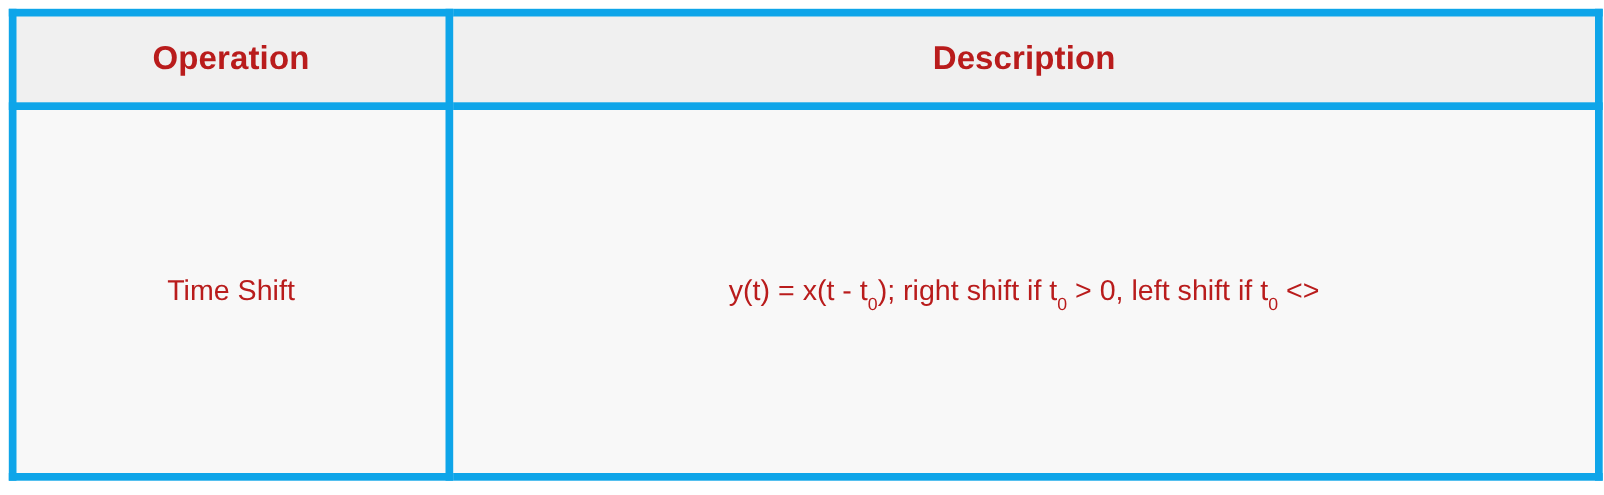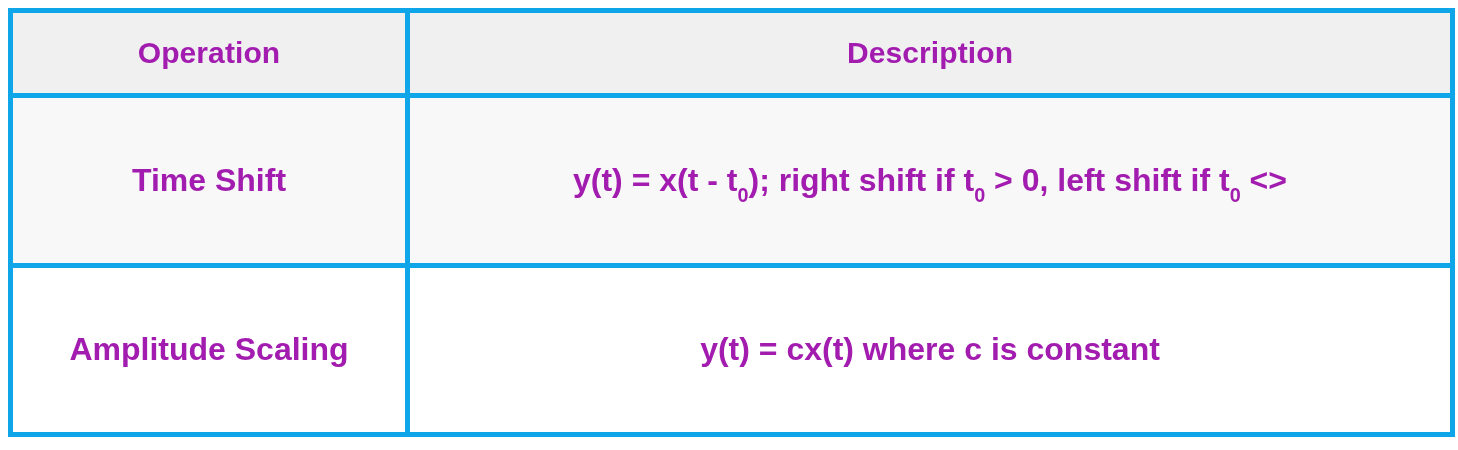--- a/index.html
+++ b/index.html
@@ -31,43 +31,43 @@
     table-layout: fixed;
     border: 3px solid #3d3d3d;
     background: #ffffff;
   }
 
   table.ops-table col.col-op { width: 397px; }
   table.ops-table col.col-desc { width: 1045px; }
 
   table.ops-table th,
   table.ops-table td {
-    border: 5px solid #0ea5e9;
+    border: 7px solid #0ea5e9;
     text-align: center;
     vertical-align: middle;
-    color: #a21caf;
+    color: #b91c1c;
     padding: 0 8px;
     line-height: 1.15;
     white-space: nowrap;
   }
 
   
   table.ops-table thead tr { height: 85px; }
   table.ops-table thead th {
     background: #f0f0f0;
     font-weight: bold;
     font-size: 30px;
     letter-spacing: 0.1px;
   }
 
   
   table.ops-table tbody tr { height: 86px; }
   table.ops-table tbody td {
-    font-weight: bold;
-    font-size: 32px;
+    font-weight: normal;
+    font-size: 26px;
   }
 
   table.ops-table tbody tr.row-shaded td { background: #f8f8f8; }
   table.ops-table tbody tr.row-plain td  { background: #ffffff; }
 
   .sub {
     font-size: 0.62em;
     vertical-align: sub;
     line-height: 0;
     position: relative;
@@ -87,19 +87,15 @@
       <tr>
         <th>Operation</th>
         <th>Description</th>
       </tr>
     </thead>
     <tbody>
         <tr class="row-shaded">
           <td>Time Shift</td>
           <td>y(t) = x(t - t<span class="sub">0</span>); right shift if t<span class="sub">0</span> &gt; 0, left shift if t<span class="sub">0</span> &lt;&gt;</td>
         </tr>
-        <tr class="row-plain">
-          <td>Amplitude Scaling</td>
-          <td>y(t) = cx(t) where c is constant</td>
-        </tr>
       </tbody>
   </table>
 </div>
 
 </body></html>

